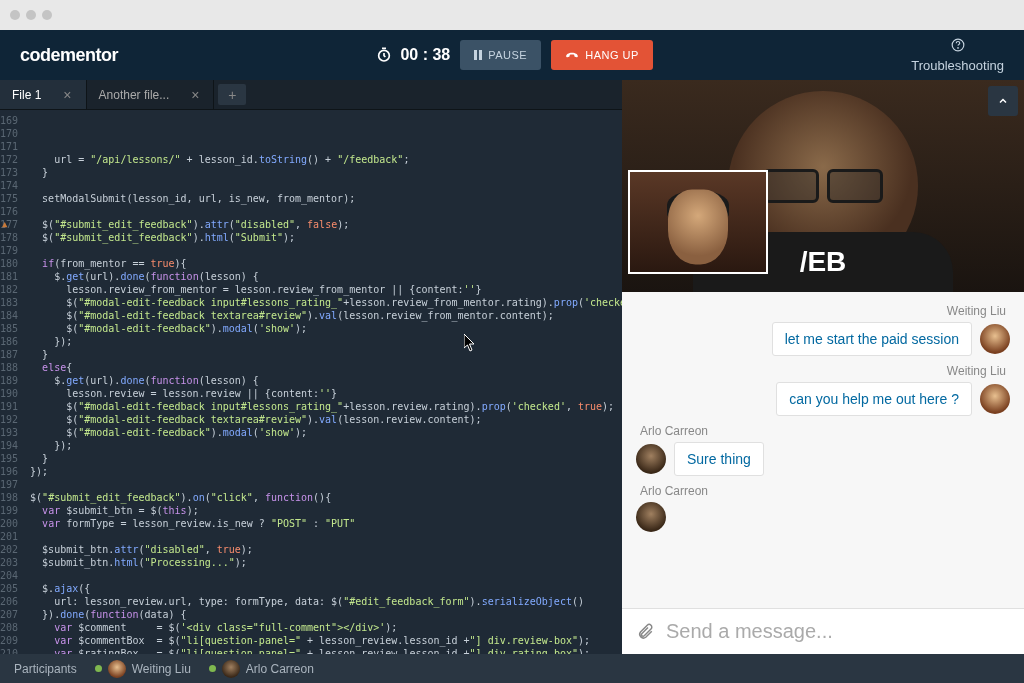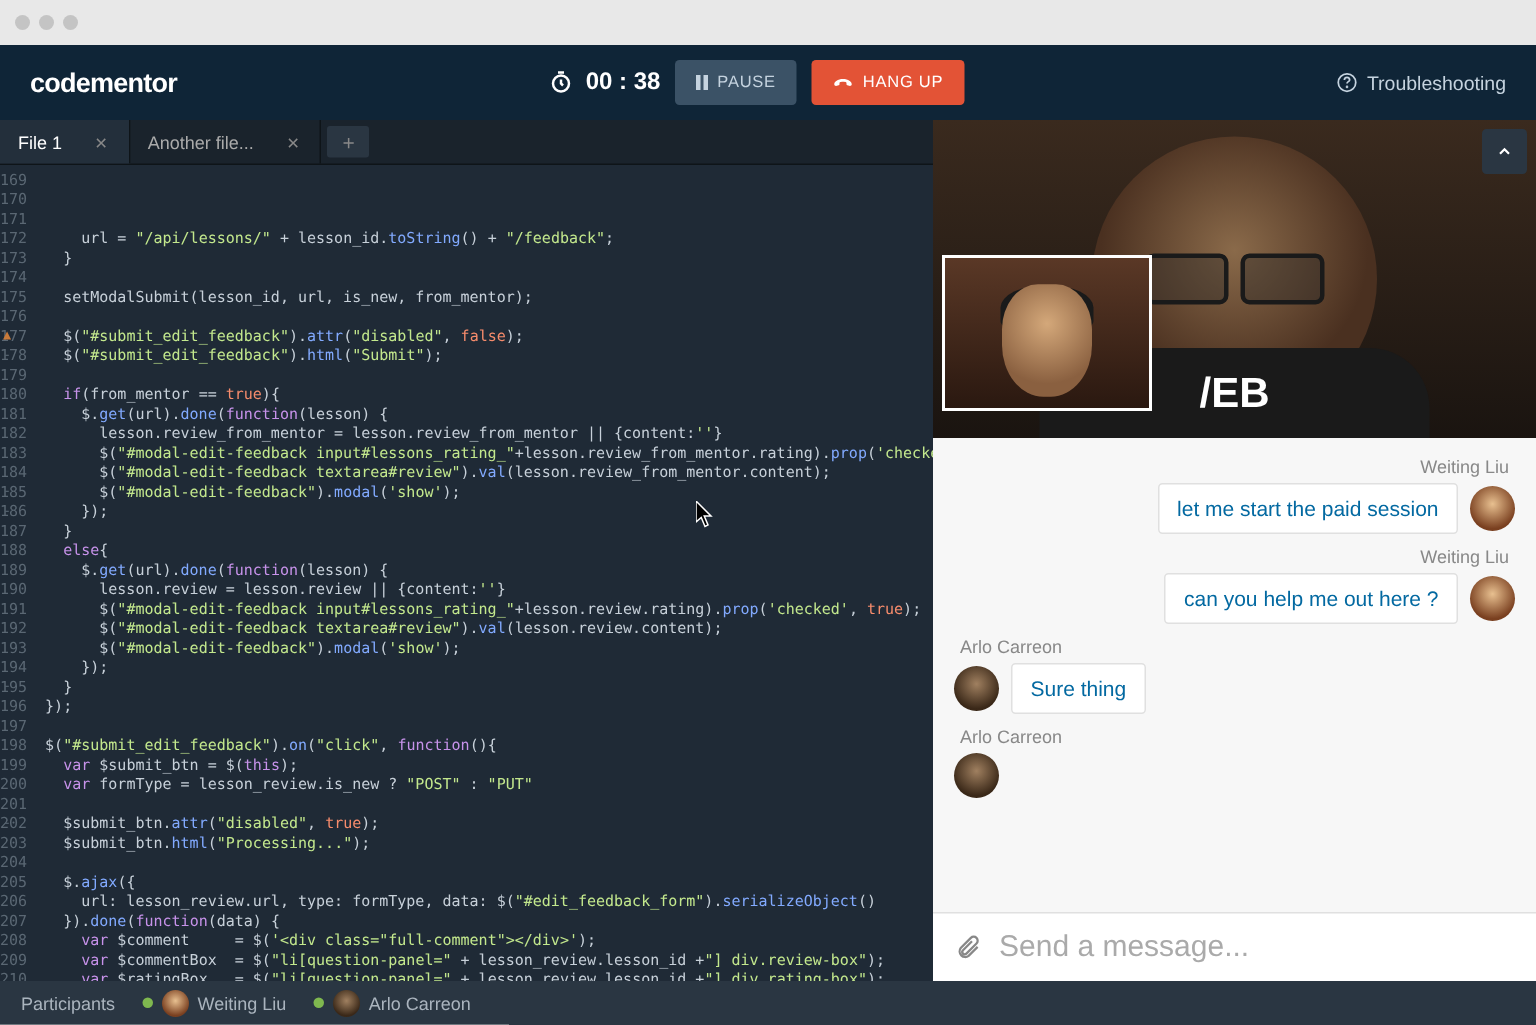--- a/index.html
+++ b/index.html
@@ -11,21 +11,21 @@
 
 
 .header { height: 50px; background: #0f2537; display: flex; align-items: center; padding: 0 20px; color: #fff; }
 .logo { font-size: 18px; font-weight: 600; letter-spacing: -0.5px; }
 .header-center { flex: 1; display: flex; align-items: center; justify-content: center; gap: 10px; }
 .timer-group { display: flex; align-items: center; gap: 8px; font-weight: 600; font-size: 16px; color: #fff; }
 .clock-icon { width: 16px; height: 16px; }
 .btn { height: 30px; padding: 0 14px; border-radius: 3px; border: none; font-size: 11px; font-weight: 400; letter-spacing: 0.5px; cursor: pointer; display: inline-flex; align-items: center; gap: 6px; }
 .btn-pause { background: #3b5266; color: #c5d3df; }
 .btn-hangup { background: #e35336; color: #fff; }
-.header-right { display: flex; align-items: center; gap: 6px; font-size: 13px; color: #c5d3df; }
+.header-right { display: flex; align-items: center; gap: 6px; font-size: 13px; color: #c5d3df; flex-direction: column; }
 
 
 .main { display: flex; height: 574px; }
 .editor-pane { width: 622px; background: #1f2a36; display: flex; flex-direction: column; }
 .right-pane { flex: 1; display: flex; flex-direction: column; background: #fff; }
 
 
 .tabs { height: 30px; background: #1a232c; display: flex; align-items: stretch; border-bottom: 1px solid #0e1418; }
 .tab { display: flex; align-items: center; padding: 0 12px; font-size: 12px; color: #aaa; gap: 20px; border-right: 1px solid #0e1418; cursor: pointer; }
 .tab.active { background: #232f3b; color: #fff; }

